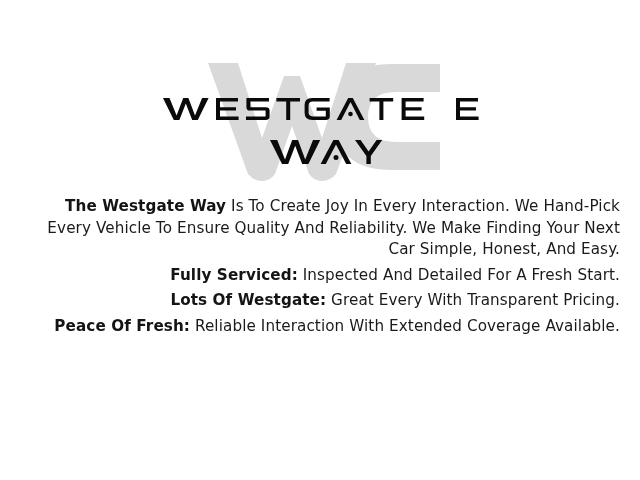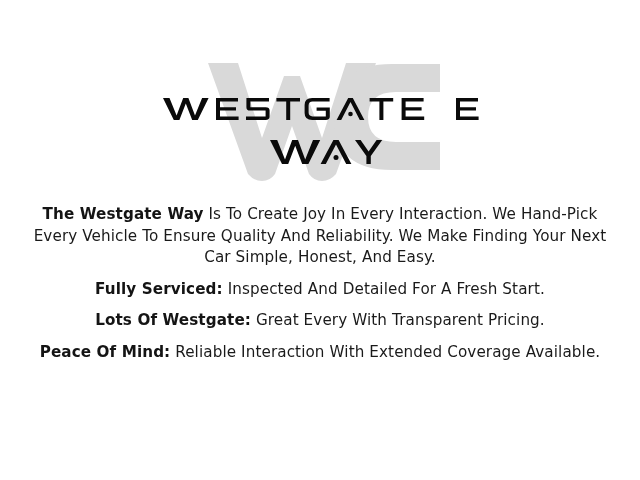--- a/index.html
+++ b/index.html
@@ -47,37 +47,37 @@
     top: 0;
     width: 640px;
     height: 130px;
     z-index: 2;
   }
 
   
   #copy-block {
     position: absolute;
     left: 20px;
-    top: 204px;
+    top: 196px;
     width: 600px;
-    text-align: center;
+    text-align: right;
   }
 
   .para {
     margin: 0;
     color: #1a1a1a;
     font-family: "DejaVu Sans", "Liberation Sans", sans-serif;
     font-size: 15.2px;
     line-height: 21.5px;
     letter-spacing: 0.1px;
     font-weight: 400;
   }
 
   .para + .para {
-    margin-top: 10px;
+    margin-top: 4px;
   }
 
   .para b {
     font-weight: 700;
     color: #141414;
   }
 </style>
 </head>
 <body>
 
@@ -154,17 +154,17 @@
   </div>
 
   <div id="copy-block">
 
     <p class="para"><b>The Westgate Way</b><span> Is To Create Joy In Every Interaction. We Hand-Pick Every Vehicle To Ensure Quality And Reliability. We Make Finding Your Next Car Simple, Honest, And Easy.</span></p>
 
     <p class="para"><b>Fully Serviced:</b><span> Inspected And Detailed For A Fresh Start.</span></p>
 
     <p class="para"><b>Lots Of Westgate:</b><span> Great Every With Transparent Pricing.</span></p>
 
-    <p class="para"><b>Peace Of Mind:</b><span> Reliable Interaction With Extended Coverage Available.</span></p>
+    <p class="para"><b>Peace Of Fresh:</b><span> Reliable Interaction With Extended Coverage Available.</span></p>
 
   </div>
 
 </div>
 
 </body></html>

